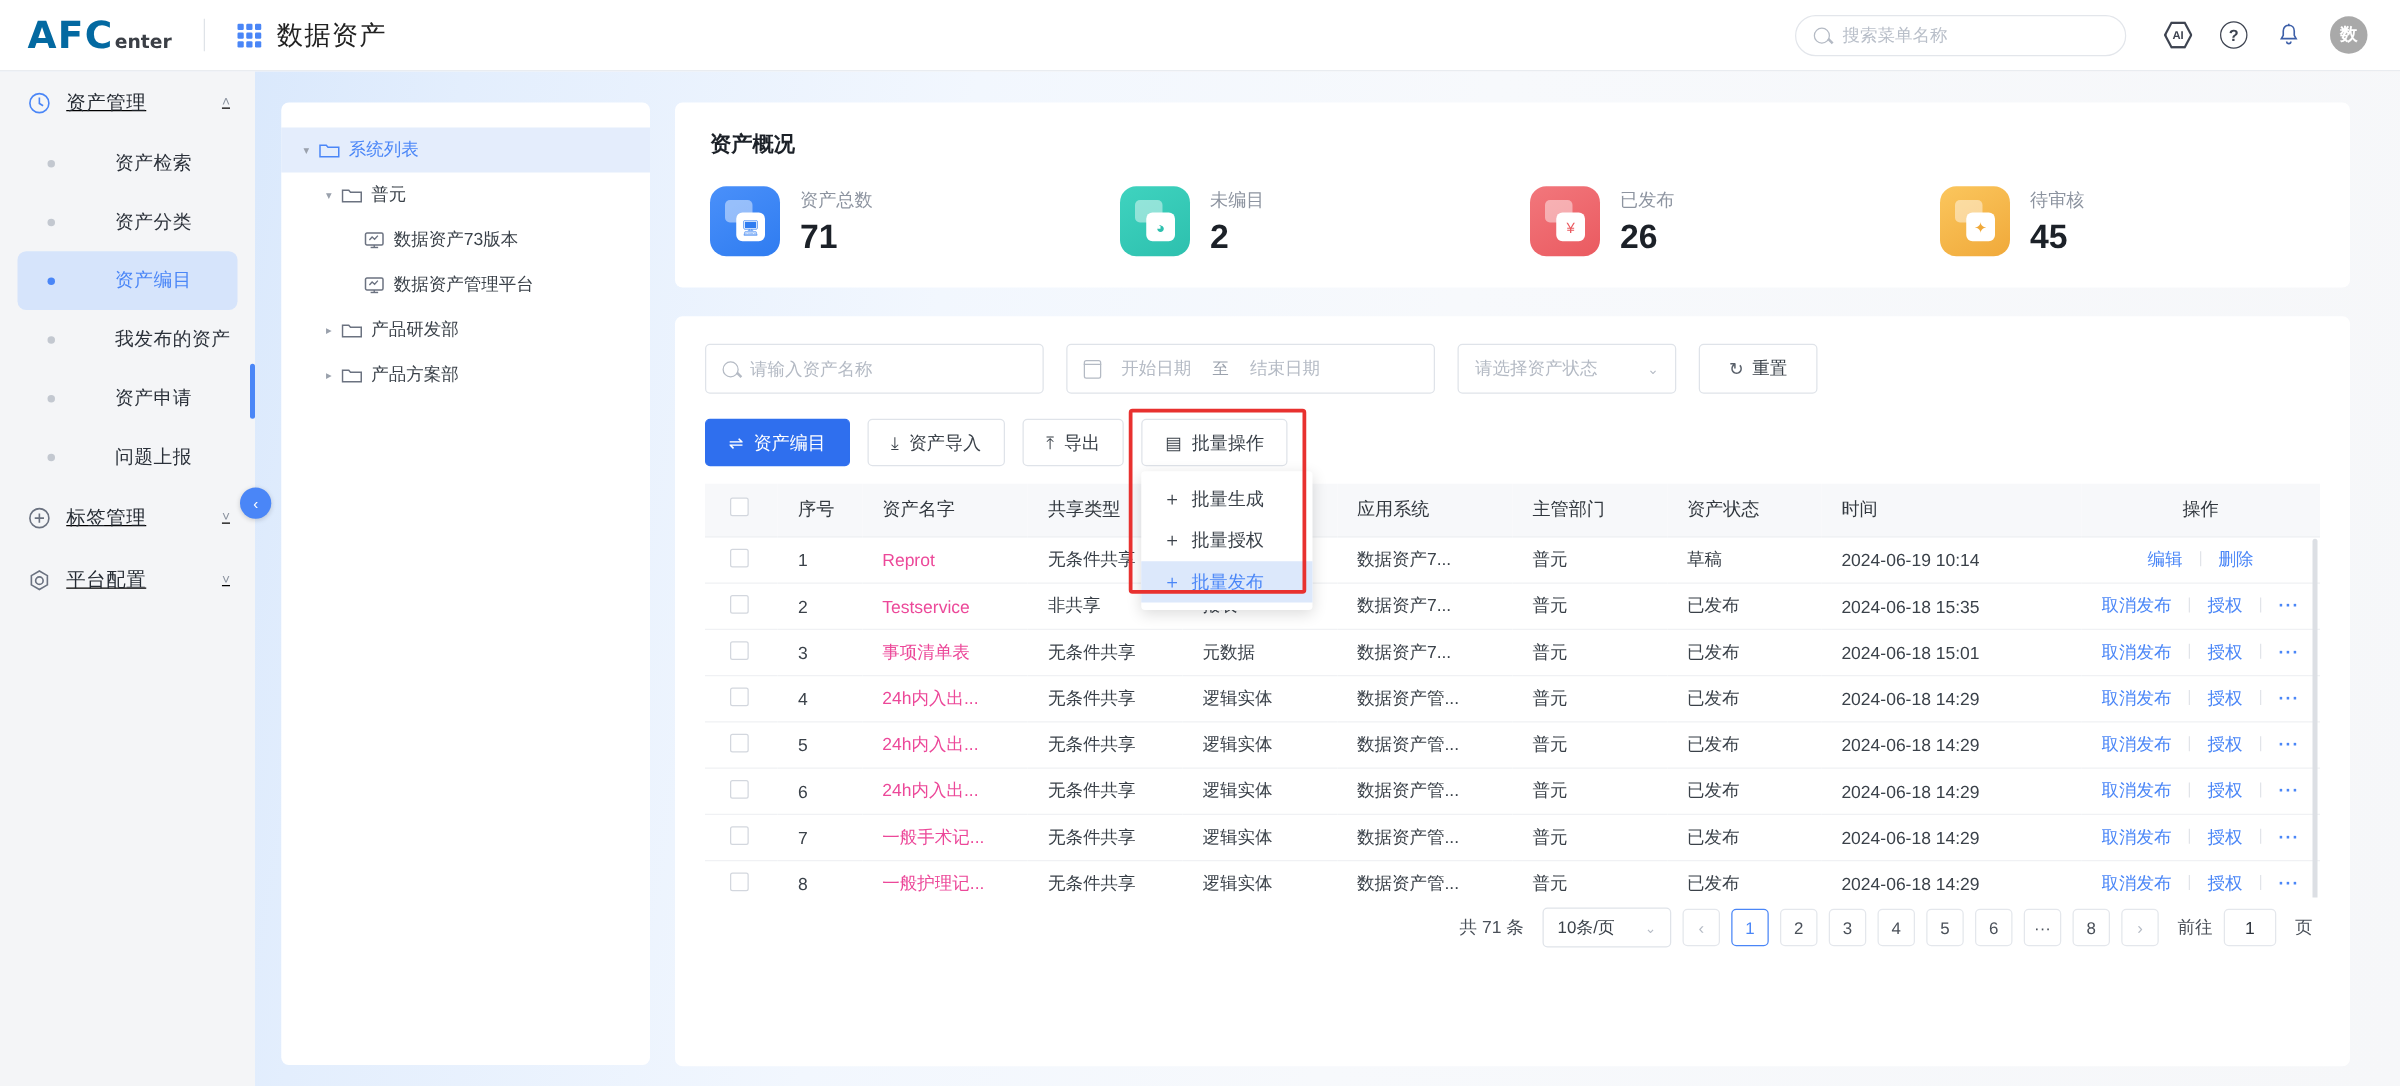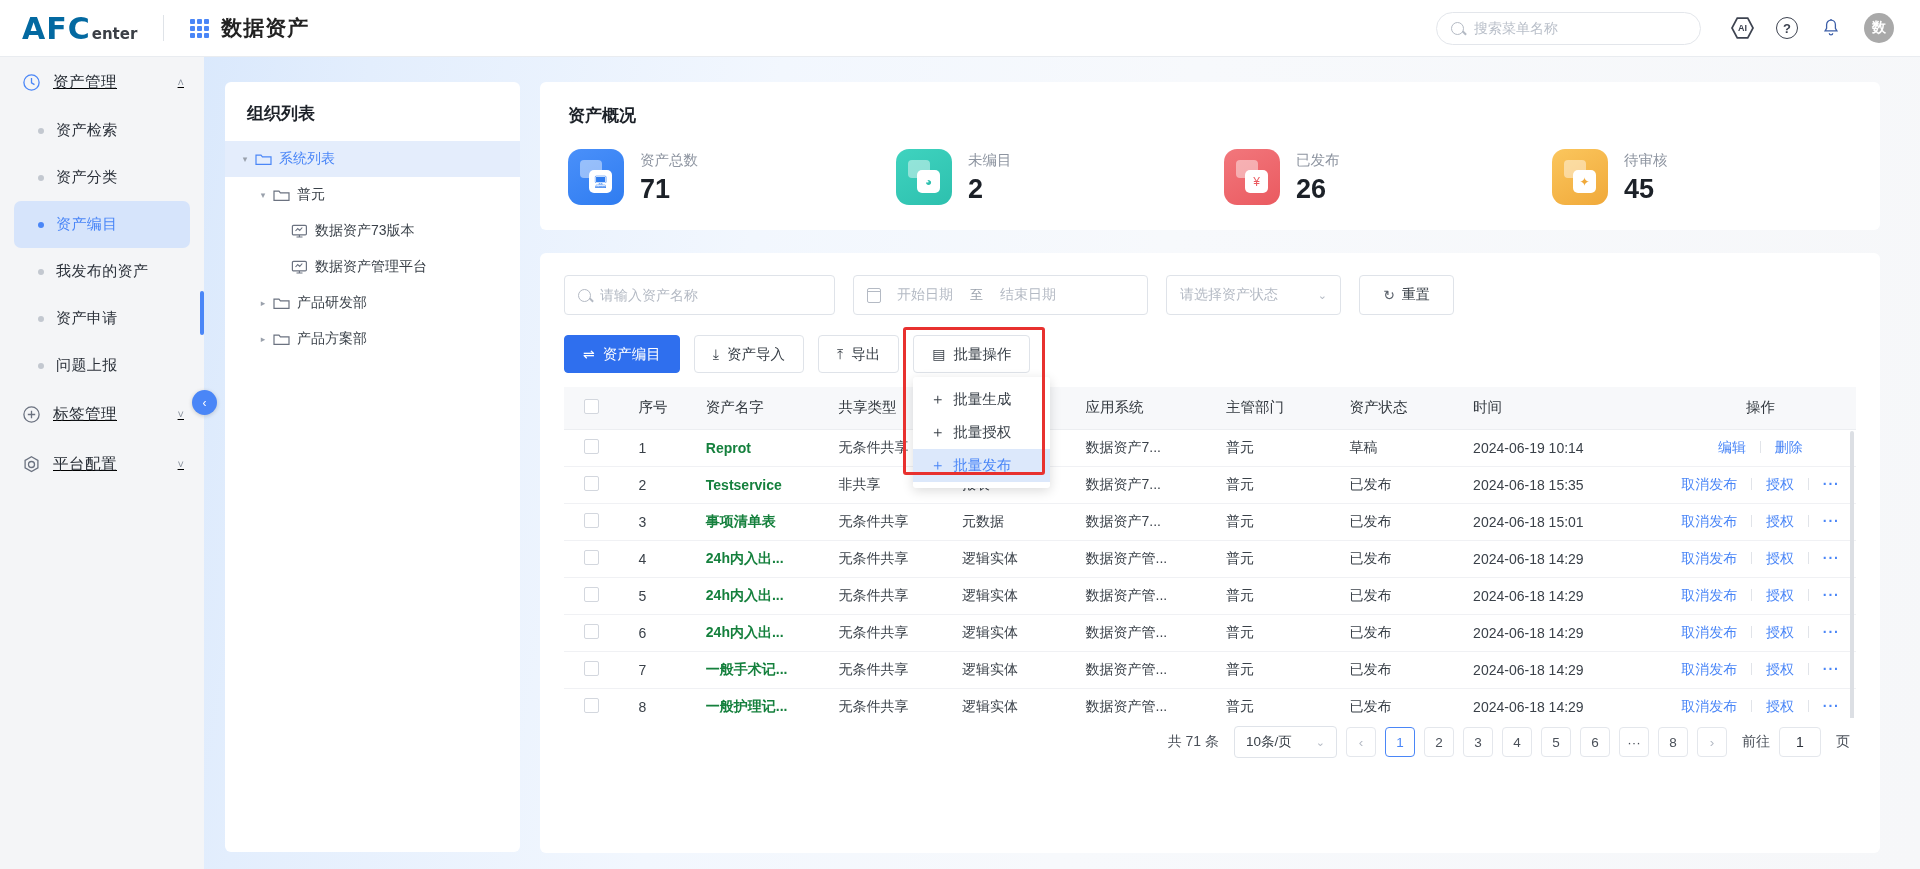--- a/index.html
+++ b/index.html
@@ -16,21 +16,21 @@
     position: absolute; top: 0; left: 0; width: 1920px; height: 57px;
     background: #ffffff; display: flex; align-items: center;
     border-bottom: 1px solid #e9ecf0; z-index: 40;
   }
   .logo-wrap { display: flex; align-items: baseline; margin-left: 22px; }
   .logo-afc { font-size: 30px; font-weight: bold; color: #0369a1; letter-spacing: 1px; font-family: "DejaVu Sans", sans-serif; }
   .logo-enter { font-size: 15px; font-weight: bold; color: #3b3f46; margin-left: 1px; font-family: "DejaVu Sans", sans-serif;}
   .logo-div { width: 1px; height: 26px; background: #dfe3e8; margin: 0 26px; align-self: center; }
   .grid-icon { display: grid; grid-template-columns: repeat(3, 5px); grid-template-rows: repeat(3, 5px); gap: 2px; margin-right: 12px; }
   .grid-icon i { background: #4a86f7; display: block; border-radius: 1px; }
-  .app-title { font-size: 21px; font-weight: bold; color: #222; letter-spacing: 1px; }
+  .app-title { font-size: 21px; font-weight: normal; color: #222; letter-spacing: 1px; }
   .header-right { margin-left: auto; display: flex; align-items: center; gap: 22px; margin-right: 26px; }
   .search-box {
     width: 265px; height: 33px; border: 1px solid #e3e6eb; border-radius: 17px;
     display: flex; align-items: center; padding: 0 14px; background: #fff; margin-right: 8px;
   }
   .search-box .sicon { width: 13px; height: 13px; border: 1.6px solid #b4bac4; border-radius: 50%; position: relative; flex: 0 0 auto; }
   .search-box .sicon:after { content:""; position:absolute; width:5px; height:1.6px; background:#b4bac4; transform: rotate(45deg); right:-4px; bottom:0px;}
   .search-box input { border: none; outline: none; margin-left: 10px; font-size: 14px; color: #444; width: 180px;
     font-family: "Liberation Sans", sans-serif; }
   .search-box input::placeholder { color: #b9bfc9; }
@@ -57,21 +57,21 @@
   .sidebar {
     position: absolute; top: 57px; left: 0; width: 204px; height: 812px;
     background: #f4f5f7; z-index: 20;
   }
   .side-group { display: flex; align-items: center; height: 50px; padding-left: 22px; cursor: pointer; text-decoration: underline; }
   .side-group .gi { width: 19px; height: 19px; flex: 0 0 auto; margin-right: 12px; }
   .side-group .gl { font-size: 15.5px; color: #252b33; letter-spacing: .5px; }
   .side-group .chev { margin-left: auto; margin-right: 20px; color: #8b939f; font-size: 11px; }
   .side-item {
     display: flex; align-items: center; height: 47px; margin: 0 14px 0 14px; padding-left: 24px;
-    border-radius: 7px; cursor: pointer; position: relative;
+    border-radius: 7px; cursor: pointer; position: relative; gap: 36px;
   }
   .side-item .dot { width: 6px; height: 6px; border-radius: 50%; background: #c3c8d0; margin-right: 12px; flex:0 0 auto;}
   .side-item .lbl { font-size: 15px; color: #2b313a; letter-spacing: .4px; }
   .side-item.active { background: #d6e4fb; }
   .side-item.active .dot { background: #4a86f7; }
   .side-item.active .lbl { color: #4a86f7; }
   .side-active-bar { position: absolute; left: 200px; top: 291px; width: 4px; height: 44px; background: #4a86f7; border-radius: 2px; z-index: 25;}
   .collapse-btn {
     position: absolute; left: 192px; top: 390px; width: 25px; height: 25px; border-radius: 50%;
     background: #4a86f7; color: #fff; display: flex; align-items: center; justify-content: center;
@@ -145,21 +145,21 @@
   .dd-item .pl { margin-right: 8px; font-size: 15px; }
   .dd-item.hl { background: #dce8fb; color: #4a86f7; }
 
   table { border-collapse: collapse; width: 100%; margin-top: 14px; table-layout: fixed; }
   thead th { background: #f7f8fa; height: 42px; font-size: 14.5px; font-weight: normal; color: #32383f;
     text-align: left; padding-left: 16px; border-bottom: 1px solid #eceef1; }
   tbody td { height: 37px; font-size: 14px; color: #3a4149; padding-left: 16px; border-bottom: 1px solid #f0f1f4; 
     white-space: nowrap; overflow: hidden; text-overflow: ellipsis; }
   tbody tr td:first-child, thead th:first-child { padding-left: 20px; }
   .cbx { width: 15px; height: 15px; border: 1px solid #d3d7de; border-radius: 2px; display: inline-block; background: #fff; cursor: pointer;}
-  .lnk { color: #15803d; cursor: pointer; font-weight: bold; }
+  .lnk { color: #ec4899; cursor: pointer; }
   .ops { text-align: center; padding-left: 0 !important; }
   .ops span { color: #4a86f7; cursor: pointer; }
   .ops .vd { display: inline-block; width: 1px; height: 12px; background: #e1e4e9; margin: 0 10px; vertical-align: -1px; }
   .ops .dots { letter-spacing: 1px; font-weight: bold; }
   .tbl-clip { height: 345px; overflow: hidden; position: relative; }
   .scroll-v { position: absolute; right: 2px; top: 58px; width: 4px; height: 300px; background: #dcdfe4; border-radius: 2px; }
 
   .pager { display: flex; align-items: center; justify-content: flex-end; height: 48px; padding-right: 6px; gap: 9px; }
   .ptot { font-size: 14px; color: #4a5059; margin-right: 6px; }
   .psel { width: 103px; height: 32px; border: 1px solid #dfe3e9; border-radius: 4px; display: flex; align-items: center;
@@ -274,21 +274,20 @@
         </svg>
     </span>
     <span class="gl">平台配置</span>
     <span class="chev">˅</span>
   </div>
 </div>
 <div class="side-active-bar"></div>
 <div class="collapse-btn">‹</div>
 
 <div class="tree-panel">
-  <div class="tree-title">组织列表</div>
 
   <div class="tree-row sel" style="padding-left:12px">
     <span class="tree-arrow">▾</span>
     <span class="tree-ico">
       <svg width="17" height="14" viewBox="0 0 17 14">
           <path d="M1 3.2h5l1.4 1.6H16v7.6H1z" fill="none" stroke="#4a86f7" stroke-width="1.2"></path>
         </svg>
     </span>
     <span class="tree-label">系统列表</span>
   </div>

